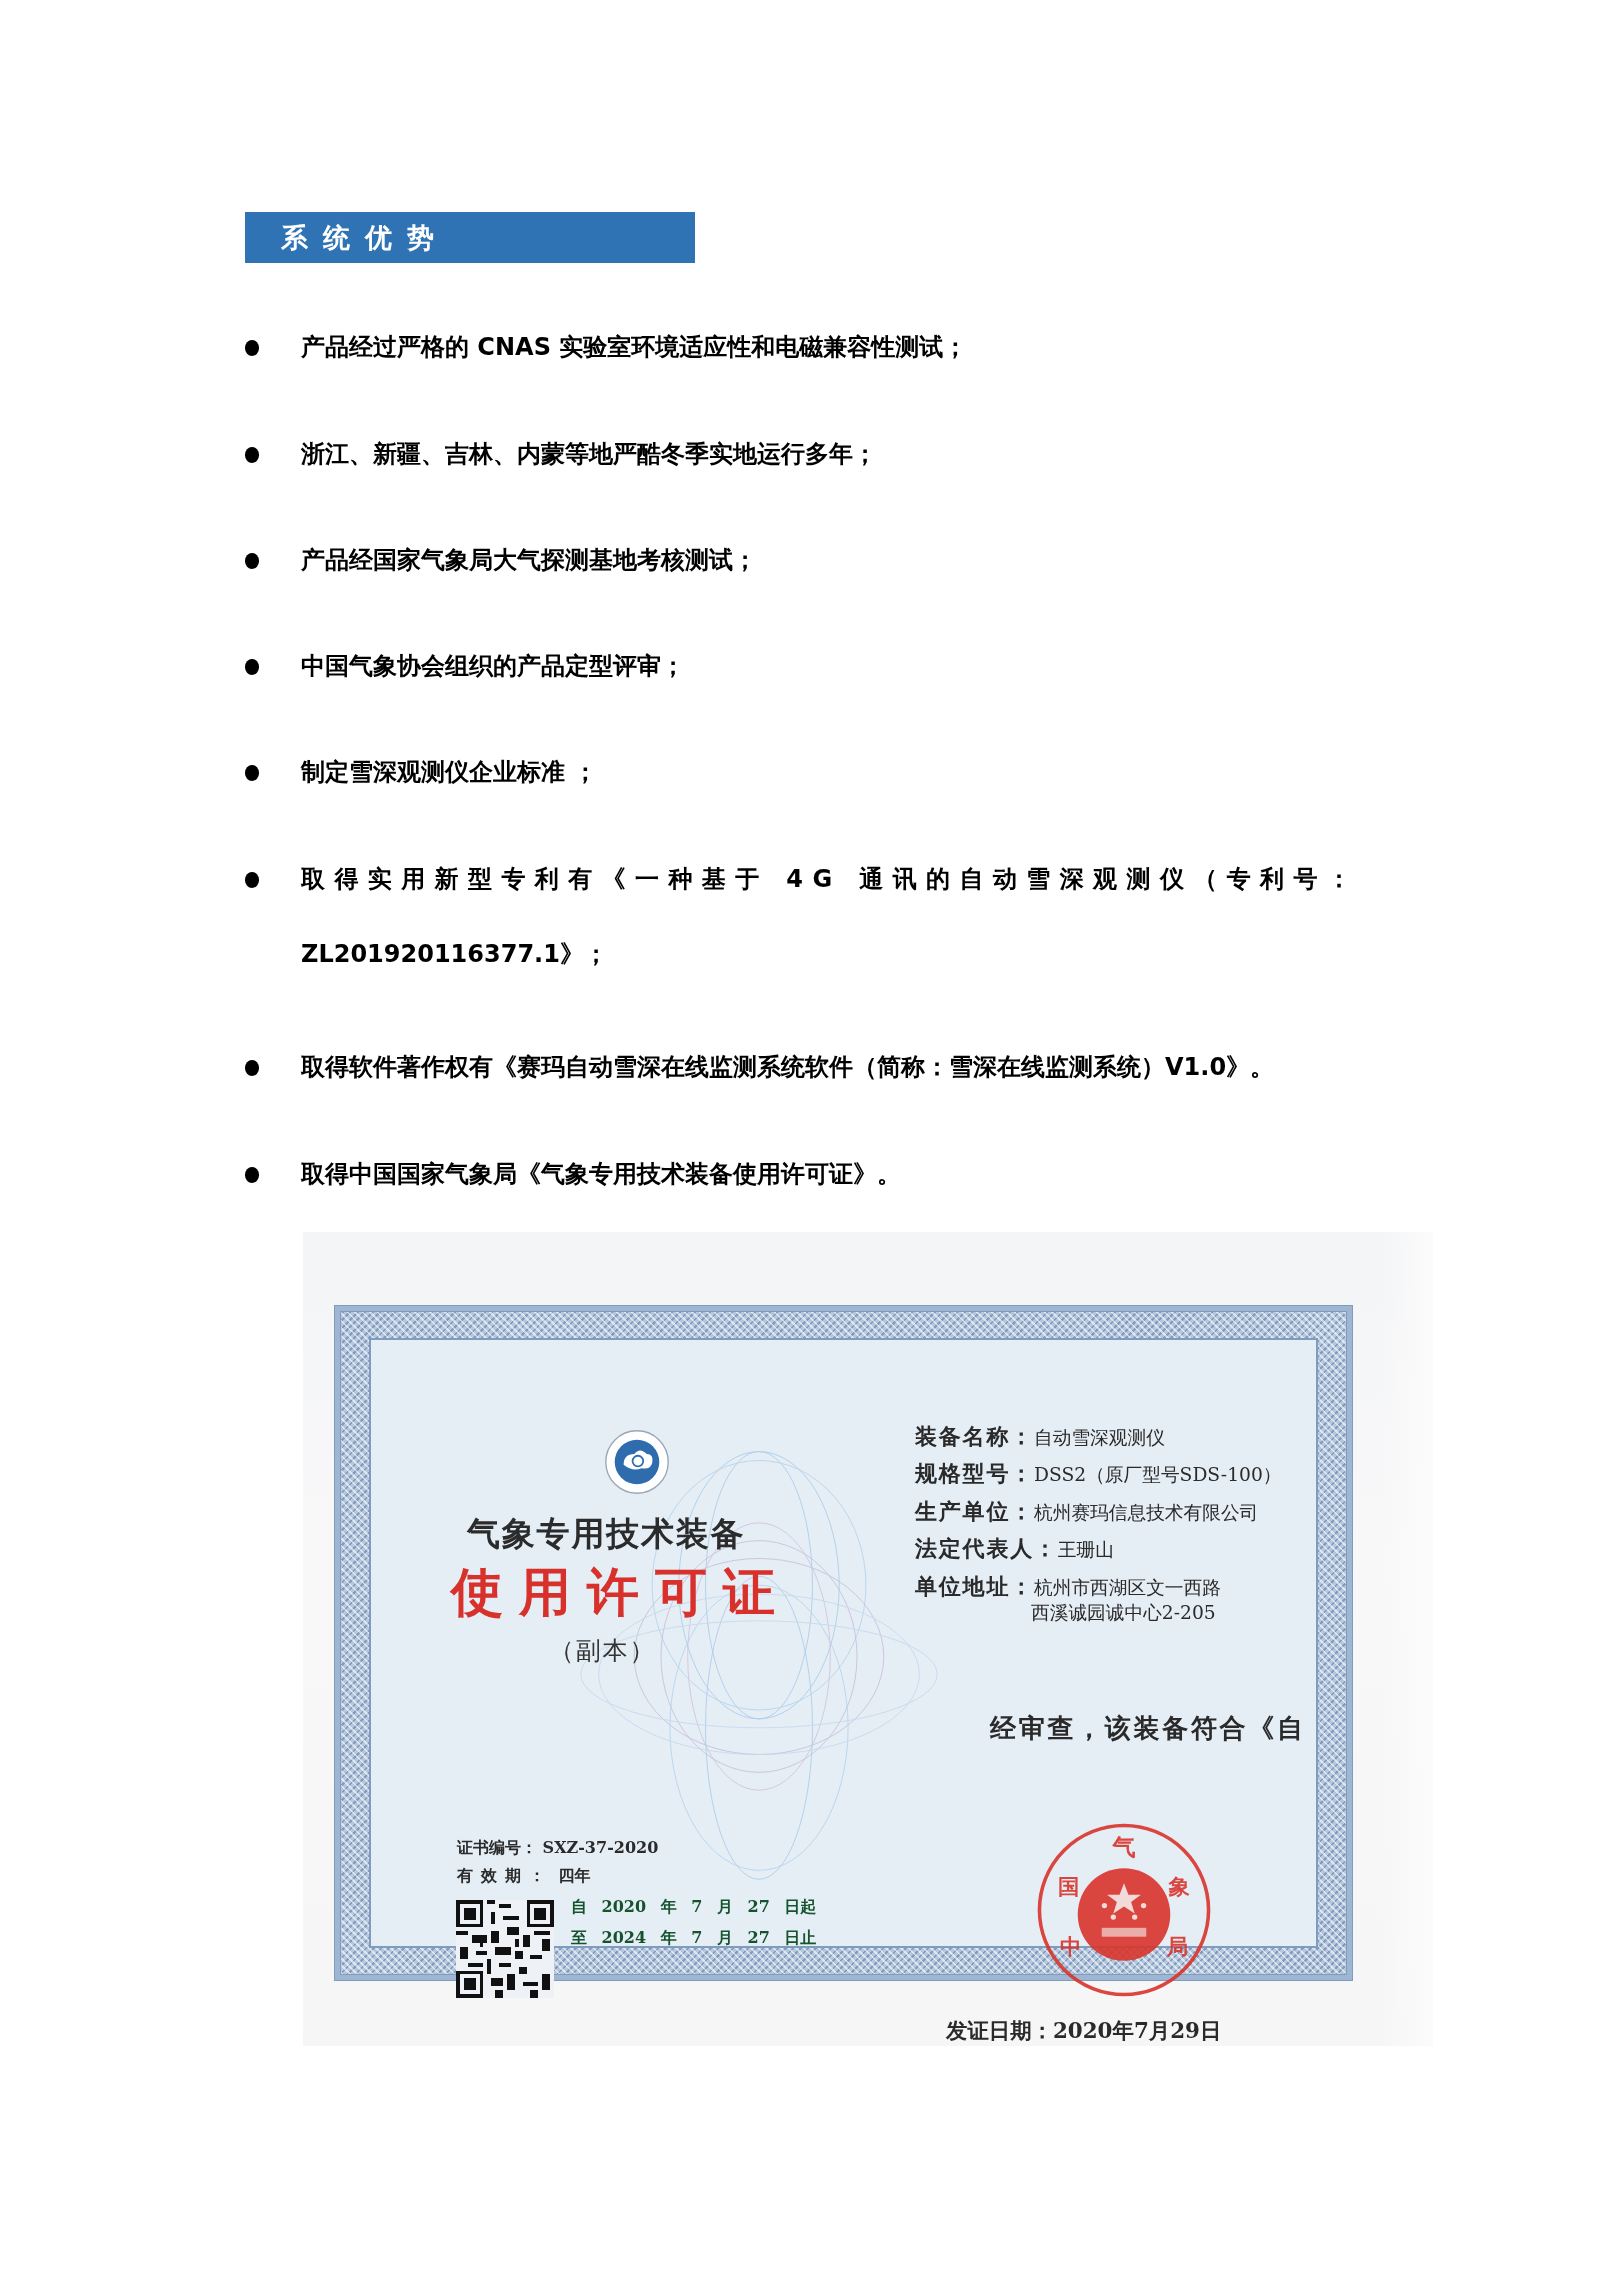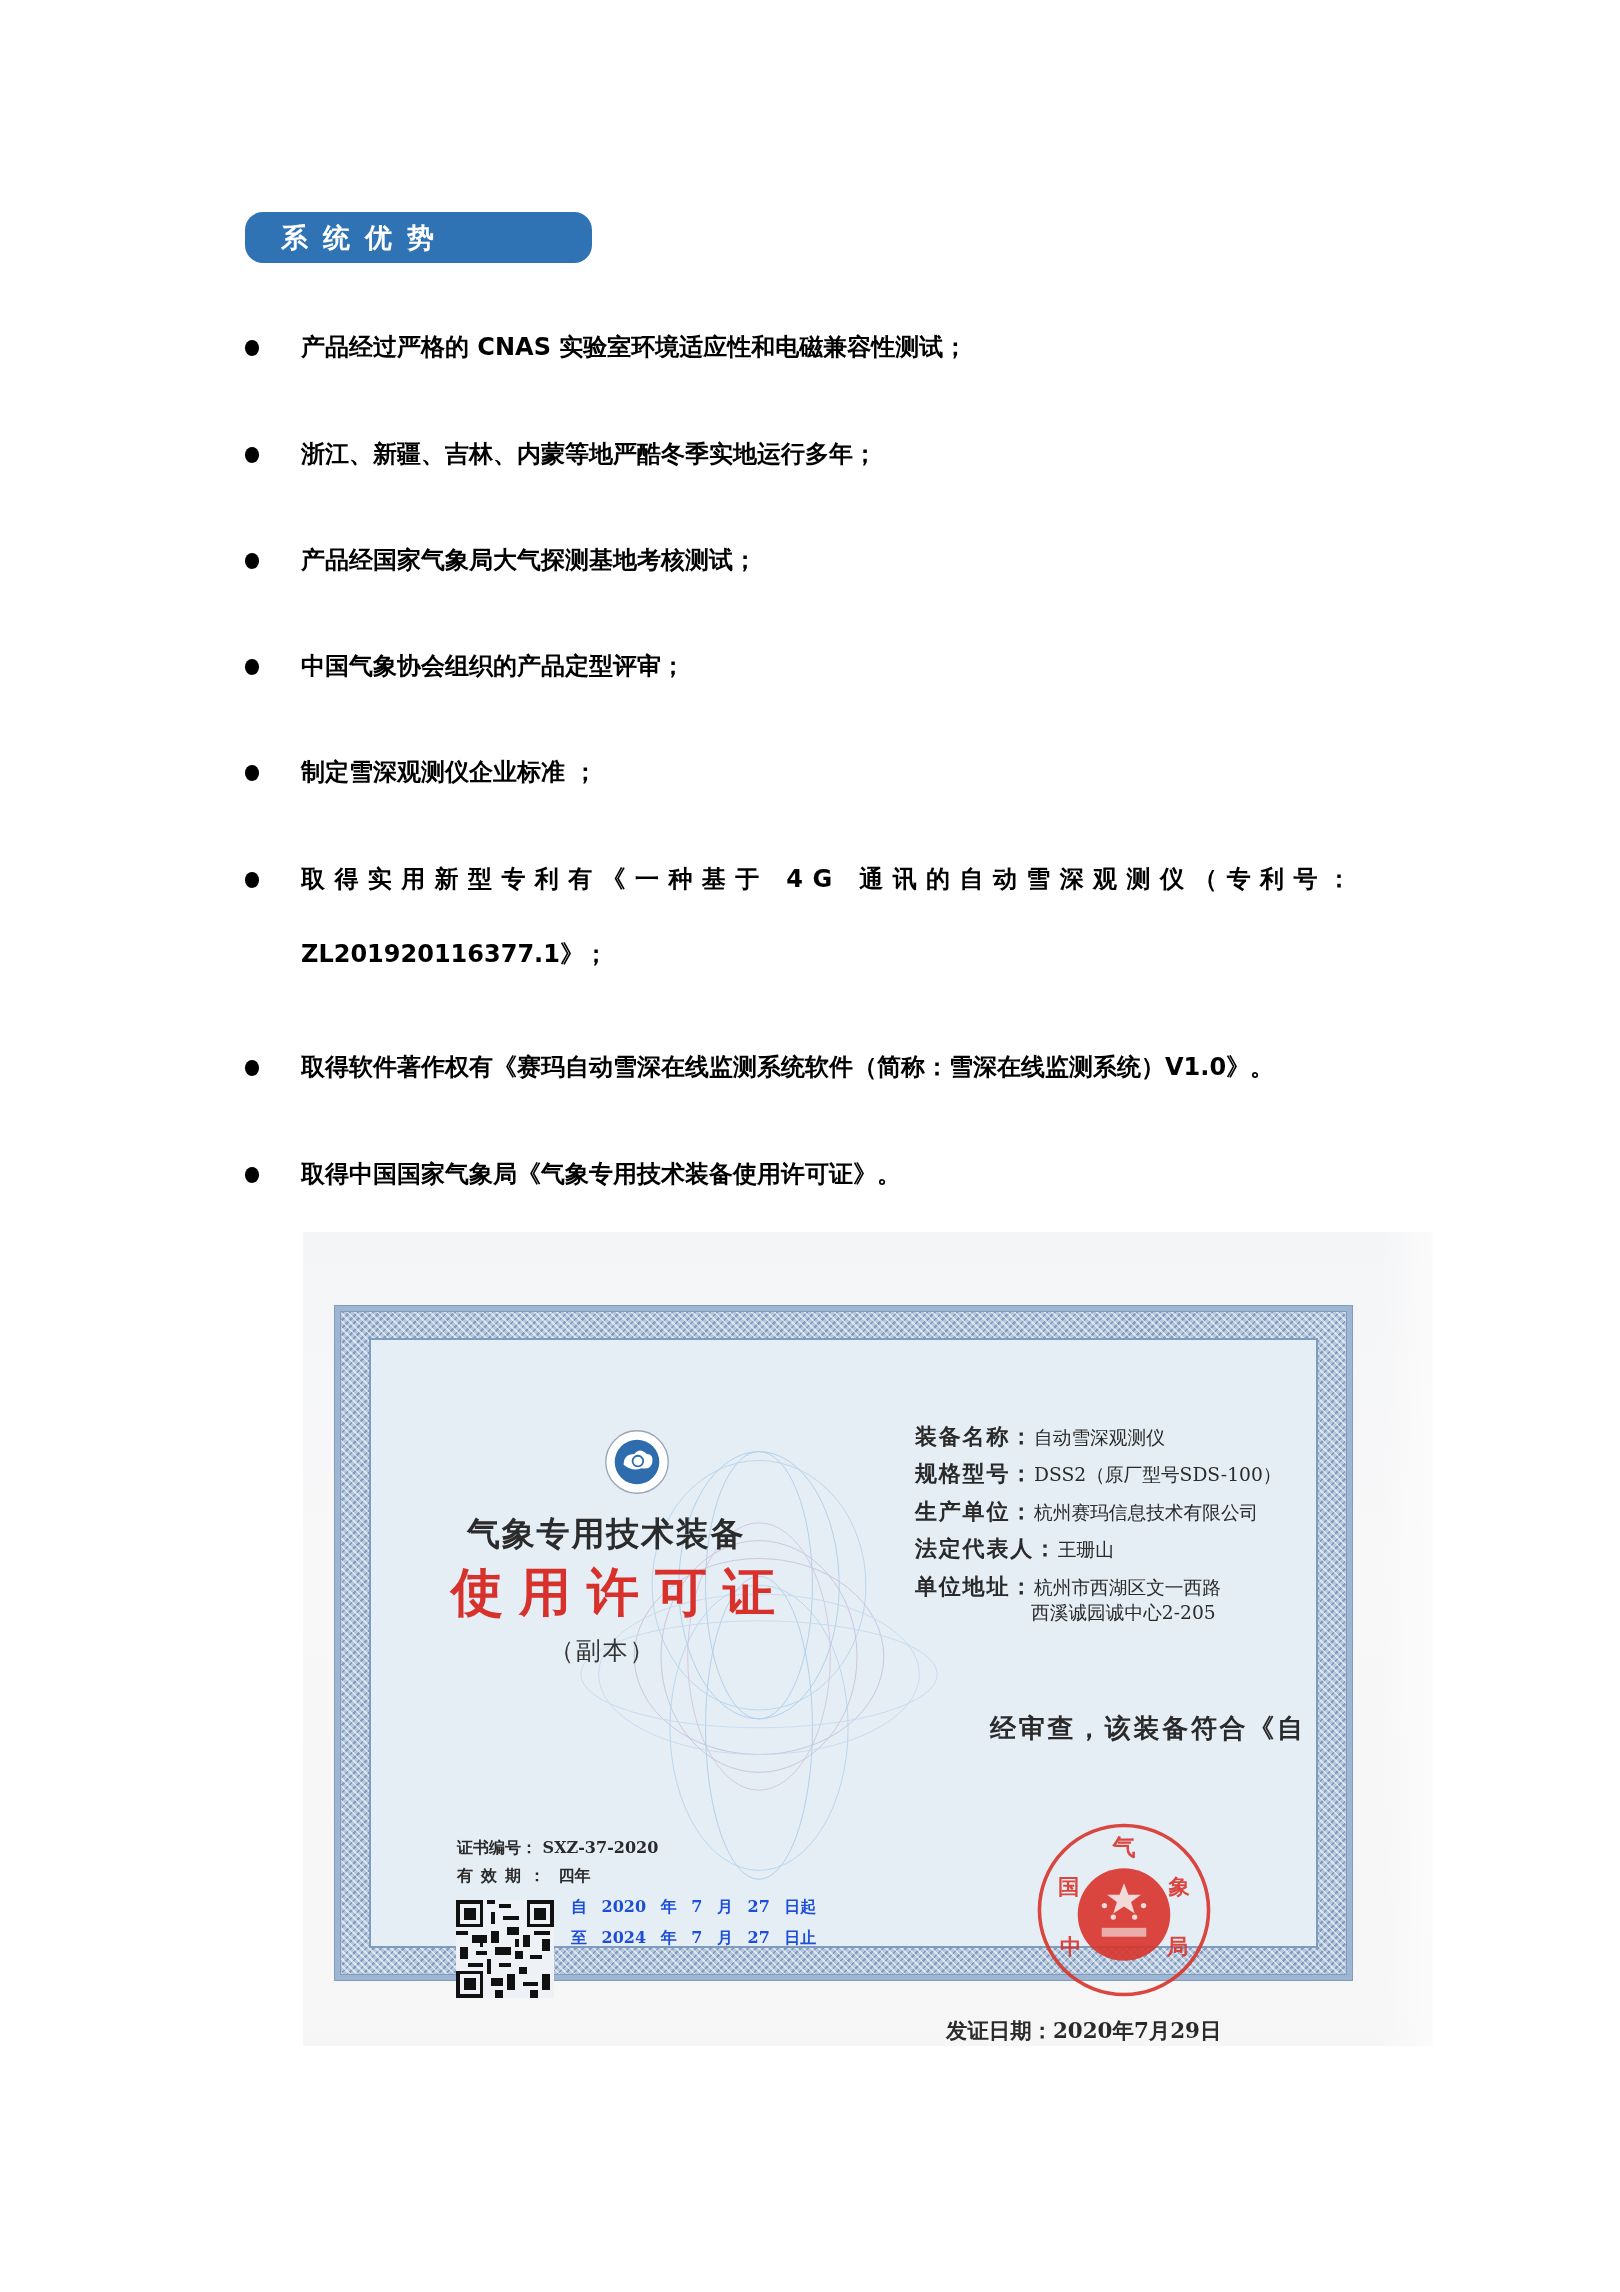--- a/index.html
+++ b/index.html
@@ -4,23 +4,22 @@
 <style>
   html, body { margin: 0; padding: 0; }
   body {
     width: 1621px; height: 2293px; position: relative; overflow: hidden;
     background: #ffffff;
     font-family: "DejaVu Sans", "Liberation Sans", sans-serif;
     color: #000;
   }
   
   .section-header {
-    position: absolute; left: 245px; top: 212px; width: 347px; height: 51px;
+    position: absolute; left: 245px; top: 212px; width: 450px; height: 51px;
     background: #2f73b5;
-    border-radius: 18px;
   }
   .section-header span {
     position: absolute; left: 36px; top: 8px;
     color: #ffffff; font-size: 27px; font-weight: bold; letter-spacing: 15px;
     font-family: "DejaVu Sans", sans-serif;
   }
   
   .bullet-list { position: absolute; left: 0; top: 0; width: 100%; }
   .bullet {
     position: absolute; left: 245px;
@@ -98,21 +97,21 @@
     font-size: 26px; line-height: 33px; color: #2a2a2a; letter-spacing: 2.7px;
   }
   .cert-statement .first { display: block; padding-left: 49px; }
   .cert-number, .cert-valid {
     position: absolute; left: 86px;
     font-family: "DejaVu Serif", serif; font-size: 16px; color: #2a2a2a; font-weight: bold;
   }
   .cert-valid .label { letter-spacing: 8px; }
   .cert-dates {
     position: absolute; left: 200px;
-    font-family: "DejaVu Serif", serif; font-size: 16px; font-weight: bold; color: #1d4ed8;
+    font-family: "DejaVu Serif", serif; font-size: 16px; font-weight: bold; color: #14532d;
     word-spacing: 9px; white-space: nowrap;
   }
   .qr-code { position: absolute; left: 85px; top: 560px; width: 98px; height: 98px; }
   .issue-date {
     position: absolute; left: 575px; top: 640px;
     font-family: "DejaVu Serif", serif; font-size: 21.4px; font-weight: bold; color: #2a2a2a; margin-top: 36px;
   }
   .seal { position: absolute; left: 664px; top: 481px; width: 178px; height: 178px; opacity: 0.9; }
 </style>
 </head>

